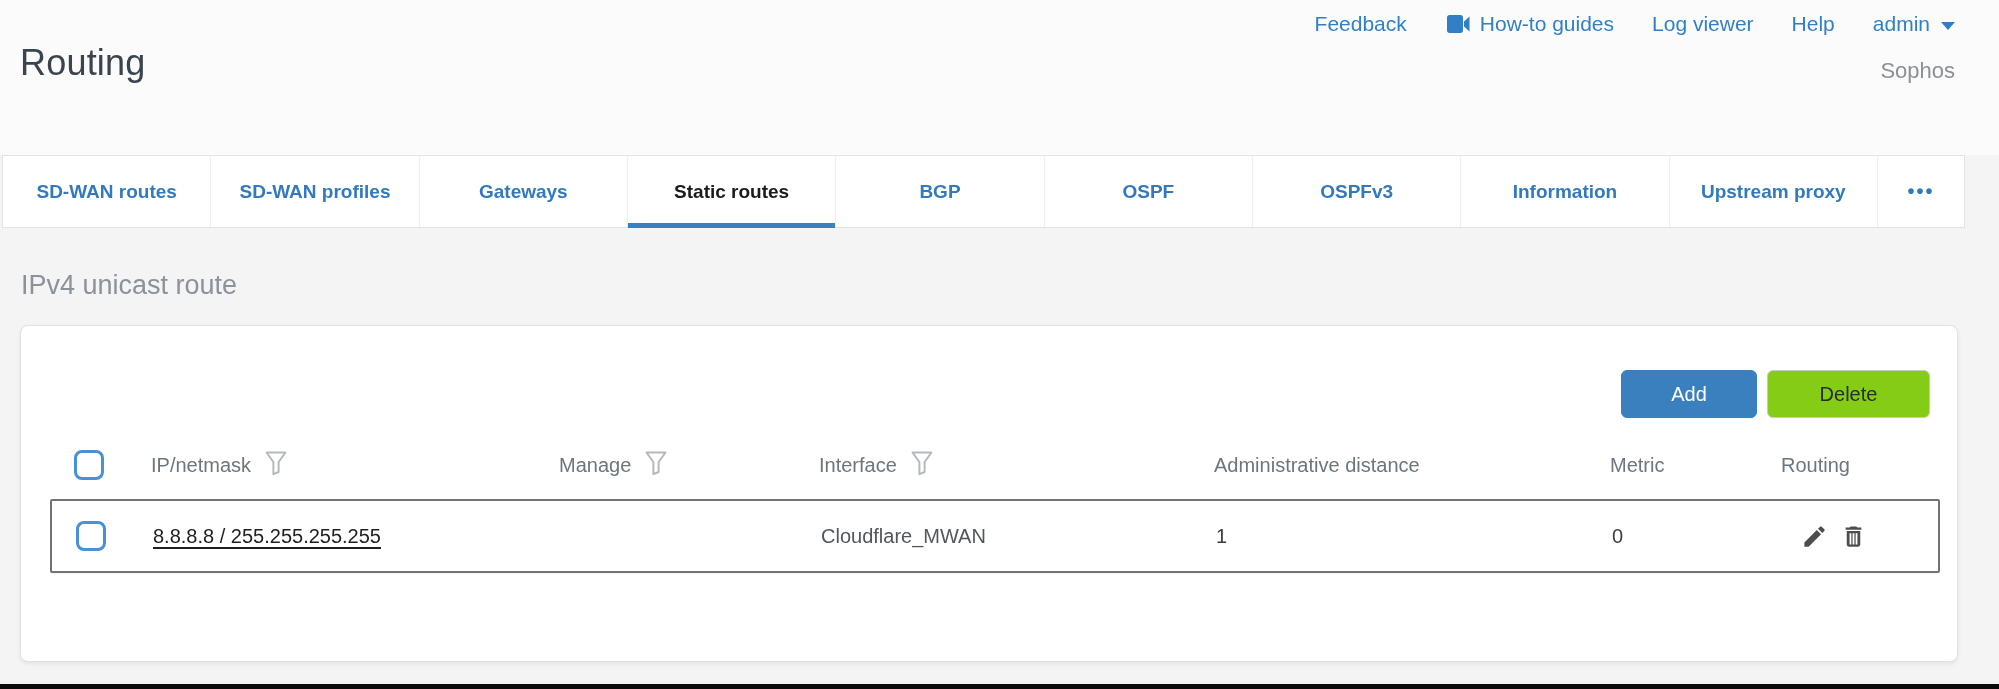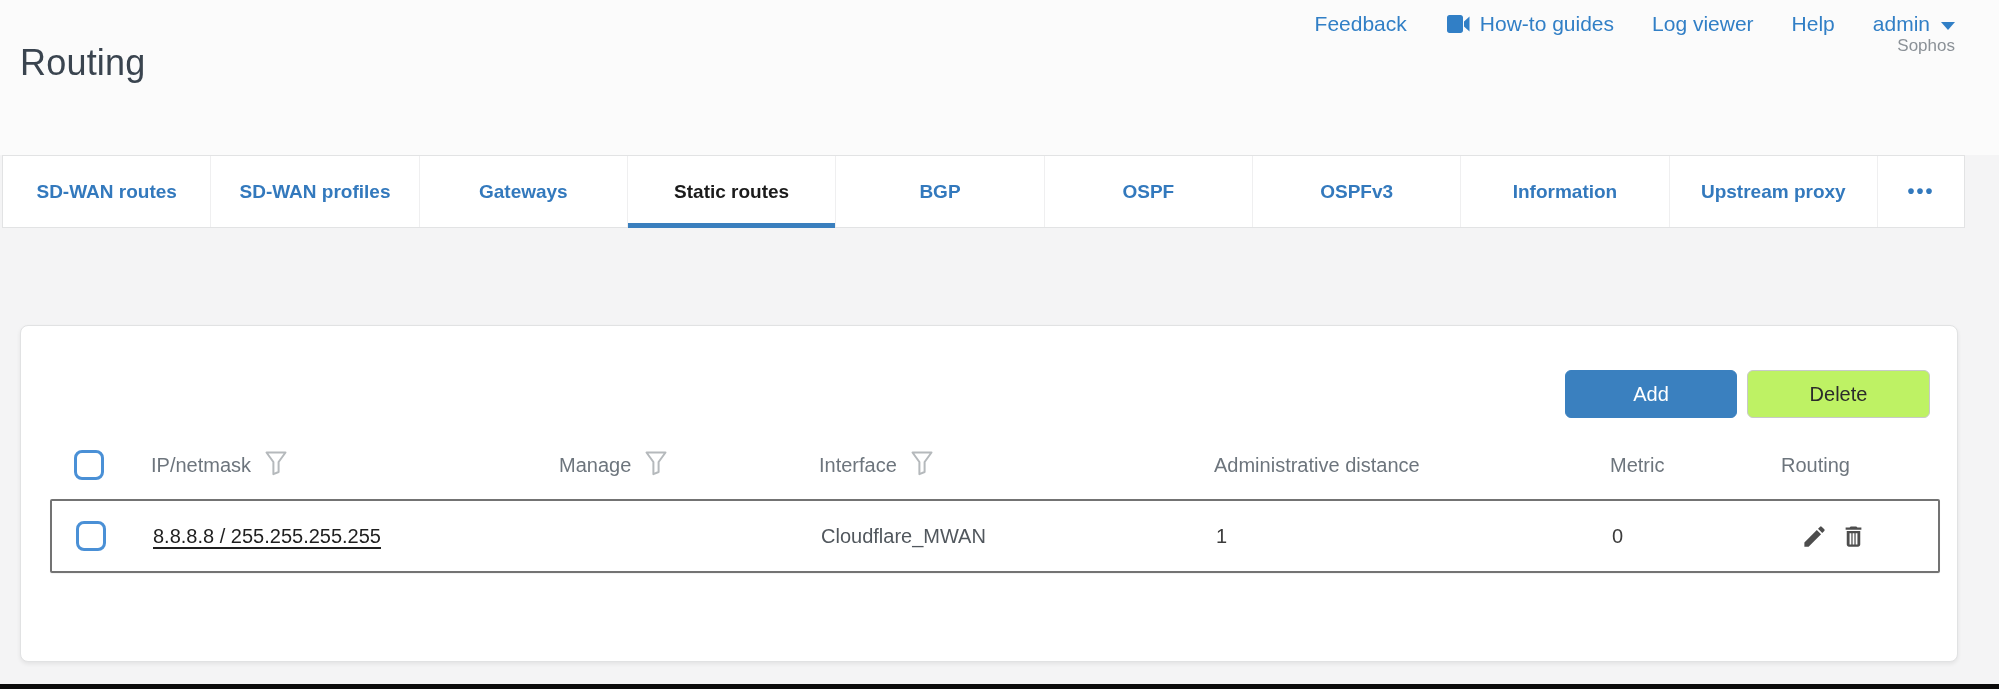--- a/index.html
+++ b/index.html
@@ -7,21 +7,21 @@
   .viewport{
     position:relative;width:1999px;height:689px;overflow:hidden;
     background:#f4f4f5;
     font-family:"Liberation Sans","DejaVu Sans",sans-serif;
   }
   
   .top-header{position:absolute;top:0;left:0;width:1999px;height:155px;background:#fbfbfb;}
   .page-title{position:absolute;left:20px;top:6px;font-size:36px;font-weight:400;color:#3a playing444f;color:#3a444f;letter-spacing:.2px;margin-top:36px;}
   .quick-links{position:absolute;top:12px;right:44px;display:flex;align-items:center;gap:38px;}
   .quick-link{display:flex;align-items:center;gap:9px;color:#317fc6;font-size:21px;font-weight:500;cursor:pointer;white-space:nowrap;}
-  .brand-label{position:absolute;top:36px;right:44px;color:#8b9197;font-size:17px;}
+  .brand-label{position:absolute;top:58px;right:44px;color:#8b9197;font-size:22px;}
   .cam-icon svg{display:block;}
   .caret{display:inline-block;width:0;height:0;border-left:7px solid transparent;border-right:7px solid transparent;border-top:8px solid #317fc6;margin-left:2px;margin-top:3px;}
   
   .tabbar{
     position:absolute;top:155px;left:2px;width:1963px;height:73px;
     background:#ffffff;border:1px solid #e2e3e4;display:flex;align-items:stretch;
   }
   .tab{
     position:relative;flex:1 1 0;display:flex;align-items:center;justify-content:center;
     font-size:19px;font-weight:700;color:#3379bd;border-right:1px solid #efeff0;cursor:pointer;white-space:nowrap;
@@ -31,22 +31,22 @@
   .tab-overflow{flex:0 0 86px;display:flex;align-items:center;justify-content:center;color:#3379bd;font-size:20px;font-weight:700;letter-spacing:2px;cursor:pointer;border-right:none;}
   
   .section-title{position:absolute;left:21px;top:270px;font-size:27px;font-weight:400;color:#8b929a;}
   .card{
     position:absolute;left:20px;top:325px;width:1938px;height:337px;
     background:#ffffff;border:1px solid #e1e2e3;border-radius:8px;
     box-shadow:0 2px 4px rgba(0,0,0,.07);
   }
   .card-toolbar{display:flex;justify-content:flex-end;gap:10px;padding:44px 27px 0 0;}
   .btn{height:48px;border-radius:6px;font-size:20px;display:flex;align-items:center;justify-content:center;cursor:pointer;font-family:inherit;}
-  .btn-add{width:172px;background:#3a80bf;color:#ffffff;border:1px solid #3a80bf;}
-  .btn-delete{width:183px;background:#bef264;color:#2b2b2b;border:1px solid #c8c9ca;}
+  .btn-add{width:136px;background:#3a80bf;color:#ffffff;border:1px solid #3a80bf;}
+  .btn-delete{width:163px;background:#84cc16;color:#2b2b2b;border:1px solid #c8c9ca;}
   
   .cols{display:grid;grid-template-columns:101px 408px 260px 395px 396px 171px 159px;align-items:center;}
   .thead{margin:13px 0 0 29px;width:1890px;height:68px;}
   .th{display:flex;align-items:center;gap:14px;color:#6d757d;font-size:20px;}
   .funnel{margin-top:2px;cursor:pointer;}
   .checkbox{width:30px;height:30px;border:3px solid #4a90d6;border-radius:8px;background:#fff;margin-left:24px;cursor:pointer;}
   .trow{margin-left:29px;width:1890px;height:74px;border:2px solid #737373;border-radius:2px;background:#fff;box-shadow:0 1px 1px rgba(0,0,0,.05);}
   .cell{font-size:20px;color:#51575d;}
   .cell-dark{color:#3c3c3c;}
   .route-link{color:#1f1f1f;font-weight:500;text-decoration:underline;text-underline-offset:4px;cursor:pointer;}
@@ -95,20 +95,21 @@
     <div class="tab">Gateways</div>
     <div class="tab active">Static routes</div>
     <div class="tab">BGP</div>
     <div class="tab">OSPF</div>
     <div class="tab">OSPFv3</div>
     <div class="tab">Information</div>
     <div class="tab">Upstream proxy</div>
     <div class="tab-overflow">•••</div>
   </div>
 
+  <div class="section-title">IPv4 unicast route</div>
 
   <div class="card">
 
     <div class="card-toolbar">
       <button class="btn btn-add">Add</button>
       <button class="btn btn-delete">Delete</button>
     </div>
 
     <div class="cols thead">
       <div>

